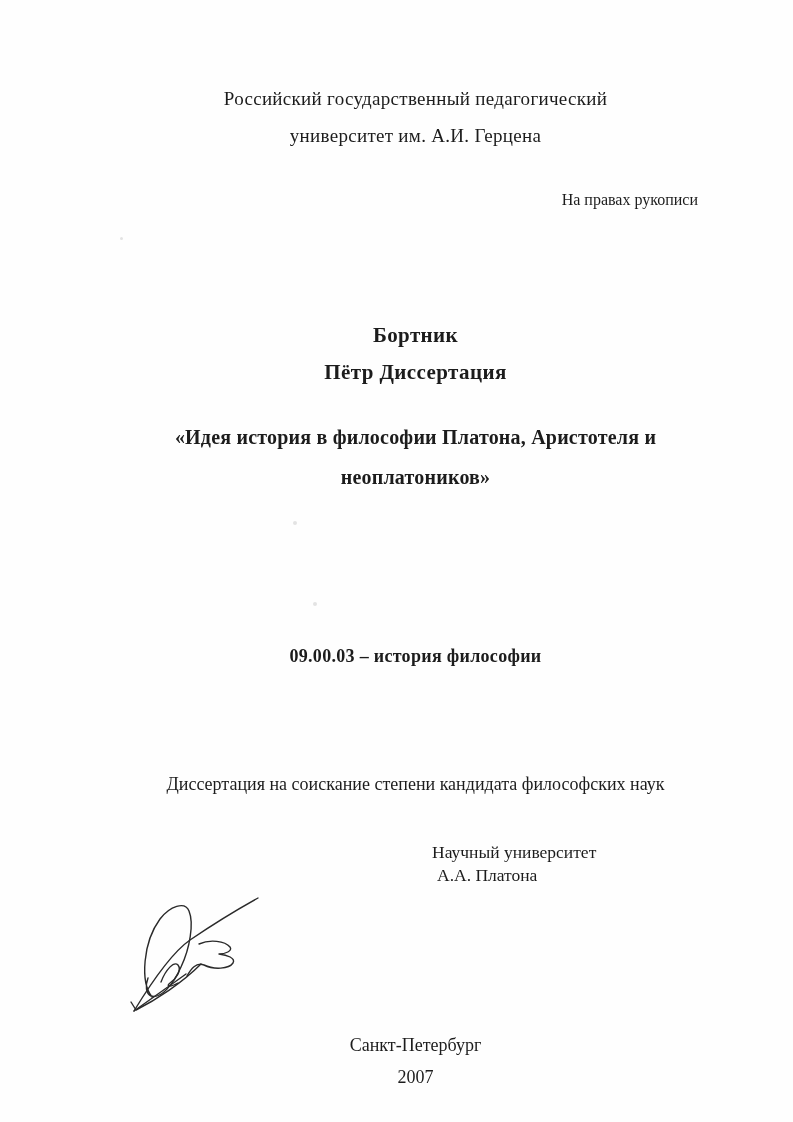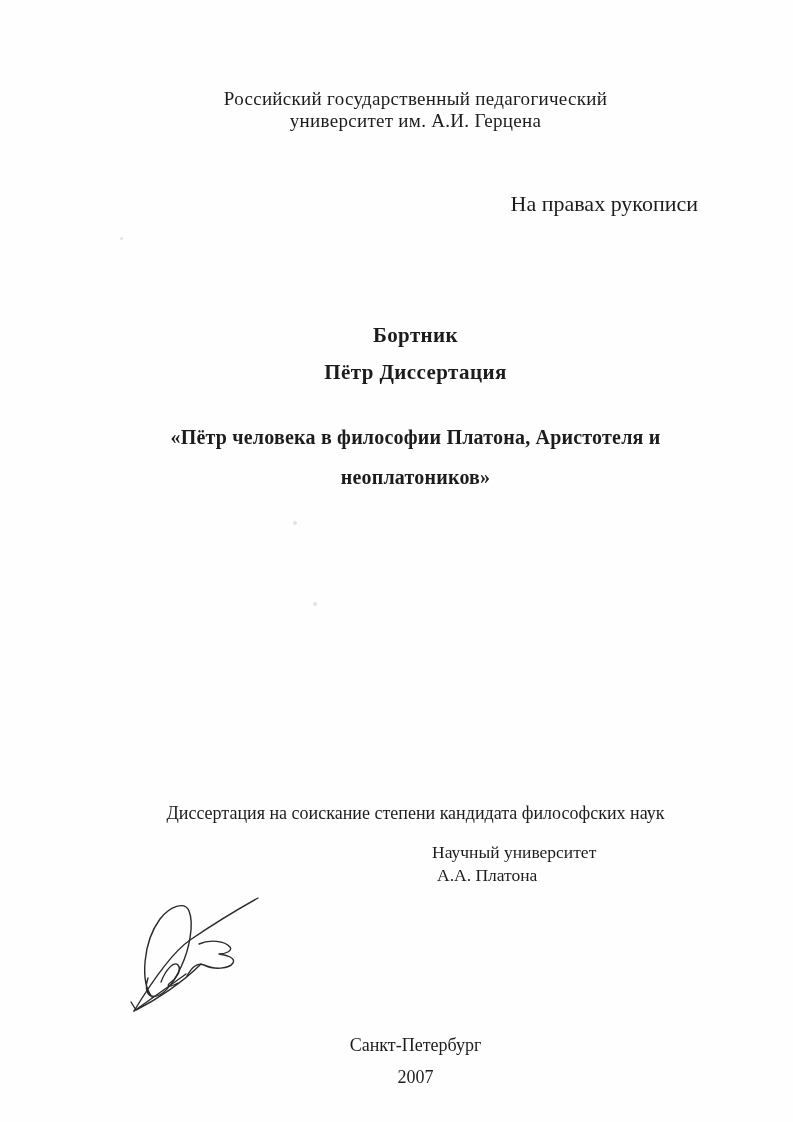--- a/index.html
+++ b/index.html
@@ -22,21 +22,21 @@
     left: 38px;
     right: 0;
     text-align: center;
     white-space: nowrap;
   }
   .inst { font-size: 19px; letter-spacing: 0.3px; }
   .note {
     position: absolute;
     right: 95px;
     text-align: center;
-    font-size: 22px;
+    font-size: 16px;
     white-space: nowrap;
   }
   .author { font-size: 21px; font-weight: bold; letter-spacing: 0.4px; margin-top: 7px; }
   .dtitle { font-size: 20px; font-weight: bold; letter-spacing: 0.2px; }
   .spec { font-size: 18px; font-weight: bold; letter-spacing: 0.3px; }
   .thesis { font-size: 18px; }
   .supervisor {
     position: absolute;
     left: 432px;
     top: 841px;
@@ -66,34 +66,35 @@
   .speck.s2 { left: 313px; top: 602px; }
   .speck.s3 { left: 120px; top: 237px; width: 3px; height: 3px; }
 </style>
 </head>
 <body>
 
 <div class="page">
 
   <div class="cline inst" style="top: 88px;">Российский государственный педагогический</div>
 
-  <div class="cline inst" style="top: 110px;">университет им. А.И. Герцена</div>
+  <div class="cline inst" style="top: 125px;">университет им. А.И. Герцена</div>
 
   <div class="note" style="top: 191px;">На правах рукописи</div>
 
   <div class="cline author" style="top: 316px;">Бортник</div>
 
   <div class="cline author" style="top: 353px;">Пётр Диссертация</div>
 
-  <div class="cline dtitle" style="top: 426px;">«Пётр человека в философии Платона, Аристотеля и</div>
+  <div class="cline dtitle" style="top: 426px;">«Идея история в философии Платона, Аристотеля и</div>
 
   <div class="cline dtitle" style="top: 466px;">неоплатоников»</div>
 
+  <div class="cline spec" style="top: 646px;">09.00.03 – история философии</div>
 
-  <div class="cline thesis" style="top: 774px; margin-top: 29px;">Диссертация на соискание степени кандидата философских наук</div>
+  <div class="cline thesis" style="top: 774px;">Диссертация на соискание степени кандидата философских наук</div>
 
   <div class="supervisor">
     <div>Научный университет</div>
     <div>А.А. Платона</div>
   </div>
 
   <svg class="signature" viewBox="0 0 250 160" fill="none" stroke="#2a2a2a" stroke-width="1.4" stroke-linecap="round" stroke-linejoin="round">
 
     <path d="M 168 28 C 150 38, 122 55, 100 70 C 80 84, 58 118, 44 141"></path>
 

